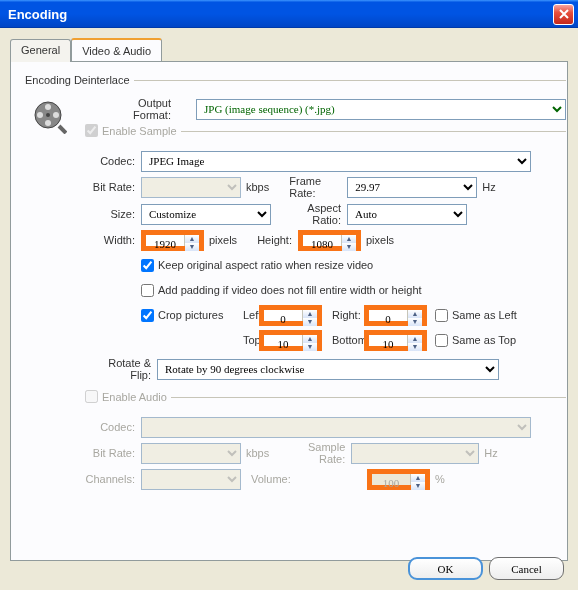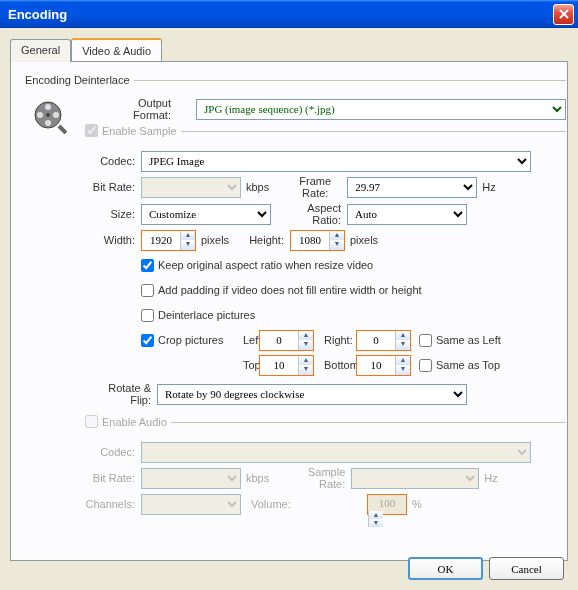--- a/index.html
+++ b/index.html
@@ -110,25 +110,26 @@
     font: 11px Tahoma;
     border: 1px solid #7f9db9;
     padding: 2px 3px;
     height: 21px;
     background: #fff;
   }
   select.green { color: #006400; }
   select:disabled, input:disabled { background: #ece9d8; color: #a8a7a0; }
   .spin {
     display: inline-flex;
-    border: 1px solid #f97316;
+    border: 5px solid #f97316;
     height: 21px;
     background: #fff;
-  }
-  .spin.disabled { background: #ece9d8; flex-direction: column; }
+    justify-content: flex-end;
+  }
+  .spin.disabled { background: #ece9d8; }
   .spin input {
     border: none;
     width: 38px;
     text-align: center;
     height: 19px;
     background: transparent;
   }
   .spin .btns {
     display: flex;
     flex-direction: column;
@@ -153,21 +154,21 @@
     bottom: 10px; right: 14px;
     display: flex;
     gap: 6px;
   }
   .btn {
     min-width: 75px;
     height: 23px;
     font: 11px Tahoma;
     background: linear-gradient(#fff,#eee);
     border: 1px solid #707070;
-    border-radius: 3px;
+    border-radius: 9px;
   }
   .btn.default { border: 2px solid #4a93d9; }
   .chk { display:inline-flex; align-items:center; }
 </style>
 </head>
 <body>
 
 <div class="titlebar">
   <span>Encoding</span>
   <span class="spacer"></span>
@@ -219,21 +220,21 @@
           <span class="lbl">Codec:</span>
           <select style="width:390px">
             <option>JPEG Image</option>
           </select>
         </div>
 
         <div class="row">
           <span class="lbl">Bit Rate:</span>
           <select style="width:100px" disabled=""><option></option></select>
           <span class="unit">kbps</span>
-          <span class="lbl2" style="width:68px;text-align:center">Frame Rate:</span>
+          <span class="lbl2" style="width:68px;text-align:left">Frame Rate:</span>
           <select style="width:130px"><option>29.97</option></select>
           <span class="unit">Hz</span>
         </div>
 
         <div class="row">
           <span class="lbl">Size:</span>
           <select style="width:130px"><option>Customize</option></select>
           <span class="lbl2" style="width:76px;text-align:right">Aspect Ratio:</span>
           <select style="width:120px"><option>Auto</option></select>
         </div>
@@ -266,27 +267,20 @@
           <label>Keep original aspect ratio when resize video</label>
             </span>
         </div>
         <div class="row">
             <span class="lbl"></span>
           <span class="chk">
               <input type="checkbox" style="">
           <label>Add padding if video does not fill entire width or height</label>
             </span>
         </div>
-        <div class="row">
-            <span class="lbl"></span>
-          <span class="chk">
-              <input type="checkbox" style="">
-          <label>Deinterlace pictures</label>
-            </span>
-        </div>
 
         <div class="row">
             <span class="lbl"></span>
           <span class="chk" style="width:92px">
               <input type="checkbox" checked="" style="">
           <label>Crop pictures</label>
             </span>
           <span class="lbl2" style="width:26px">Left:</span>
           <span class="spin">
               <input type="text" value="0" style="">
@@ -331,21 +325,21 @@
             </span>
           <span style="width:8px"></span>
           <span class="chk">
               <input type="checkbox" style="">
           <label>Same as Top</label>
             </span>
         </div>
 
         <div class="row" style="margin-top:6px">
           <span class="lbl w72">Rotate &amp; Flip:</span>
-          <select style="width:310px"><option>Rotate by 90 degrees clockwise</option></select>
+          <select style="width:342px"><option>Rotate by 90 degrees clockwise</option></select>
         </div>
       </fieldset>
 
       <fieldset class="enableaud disabled" style="margin-left:60px">
         <legend>
           <span class="chk">
             <input type="checkbox" disabled="" style="">
             <label class="disabled">Enable Audio</label>
           </span>
         </legend>

